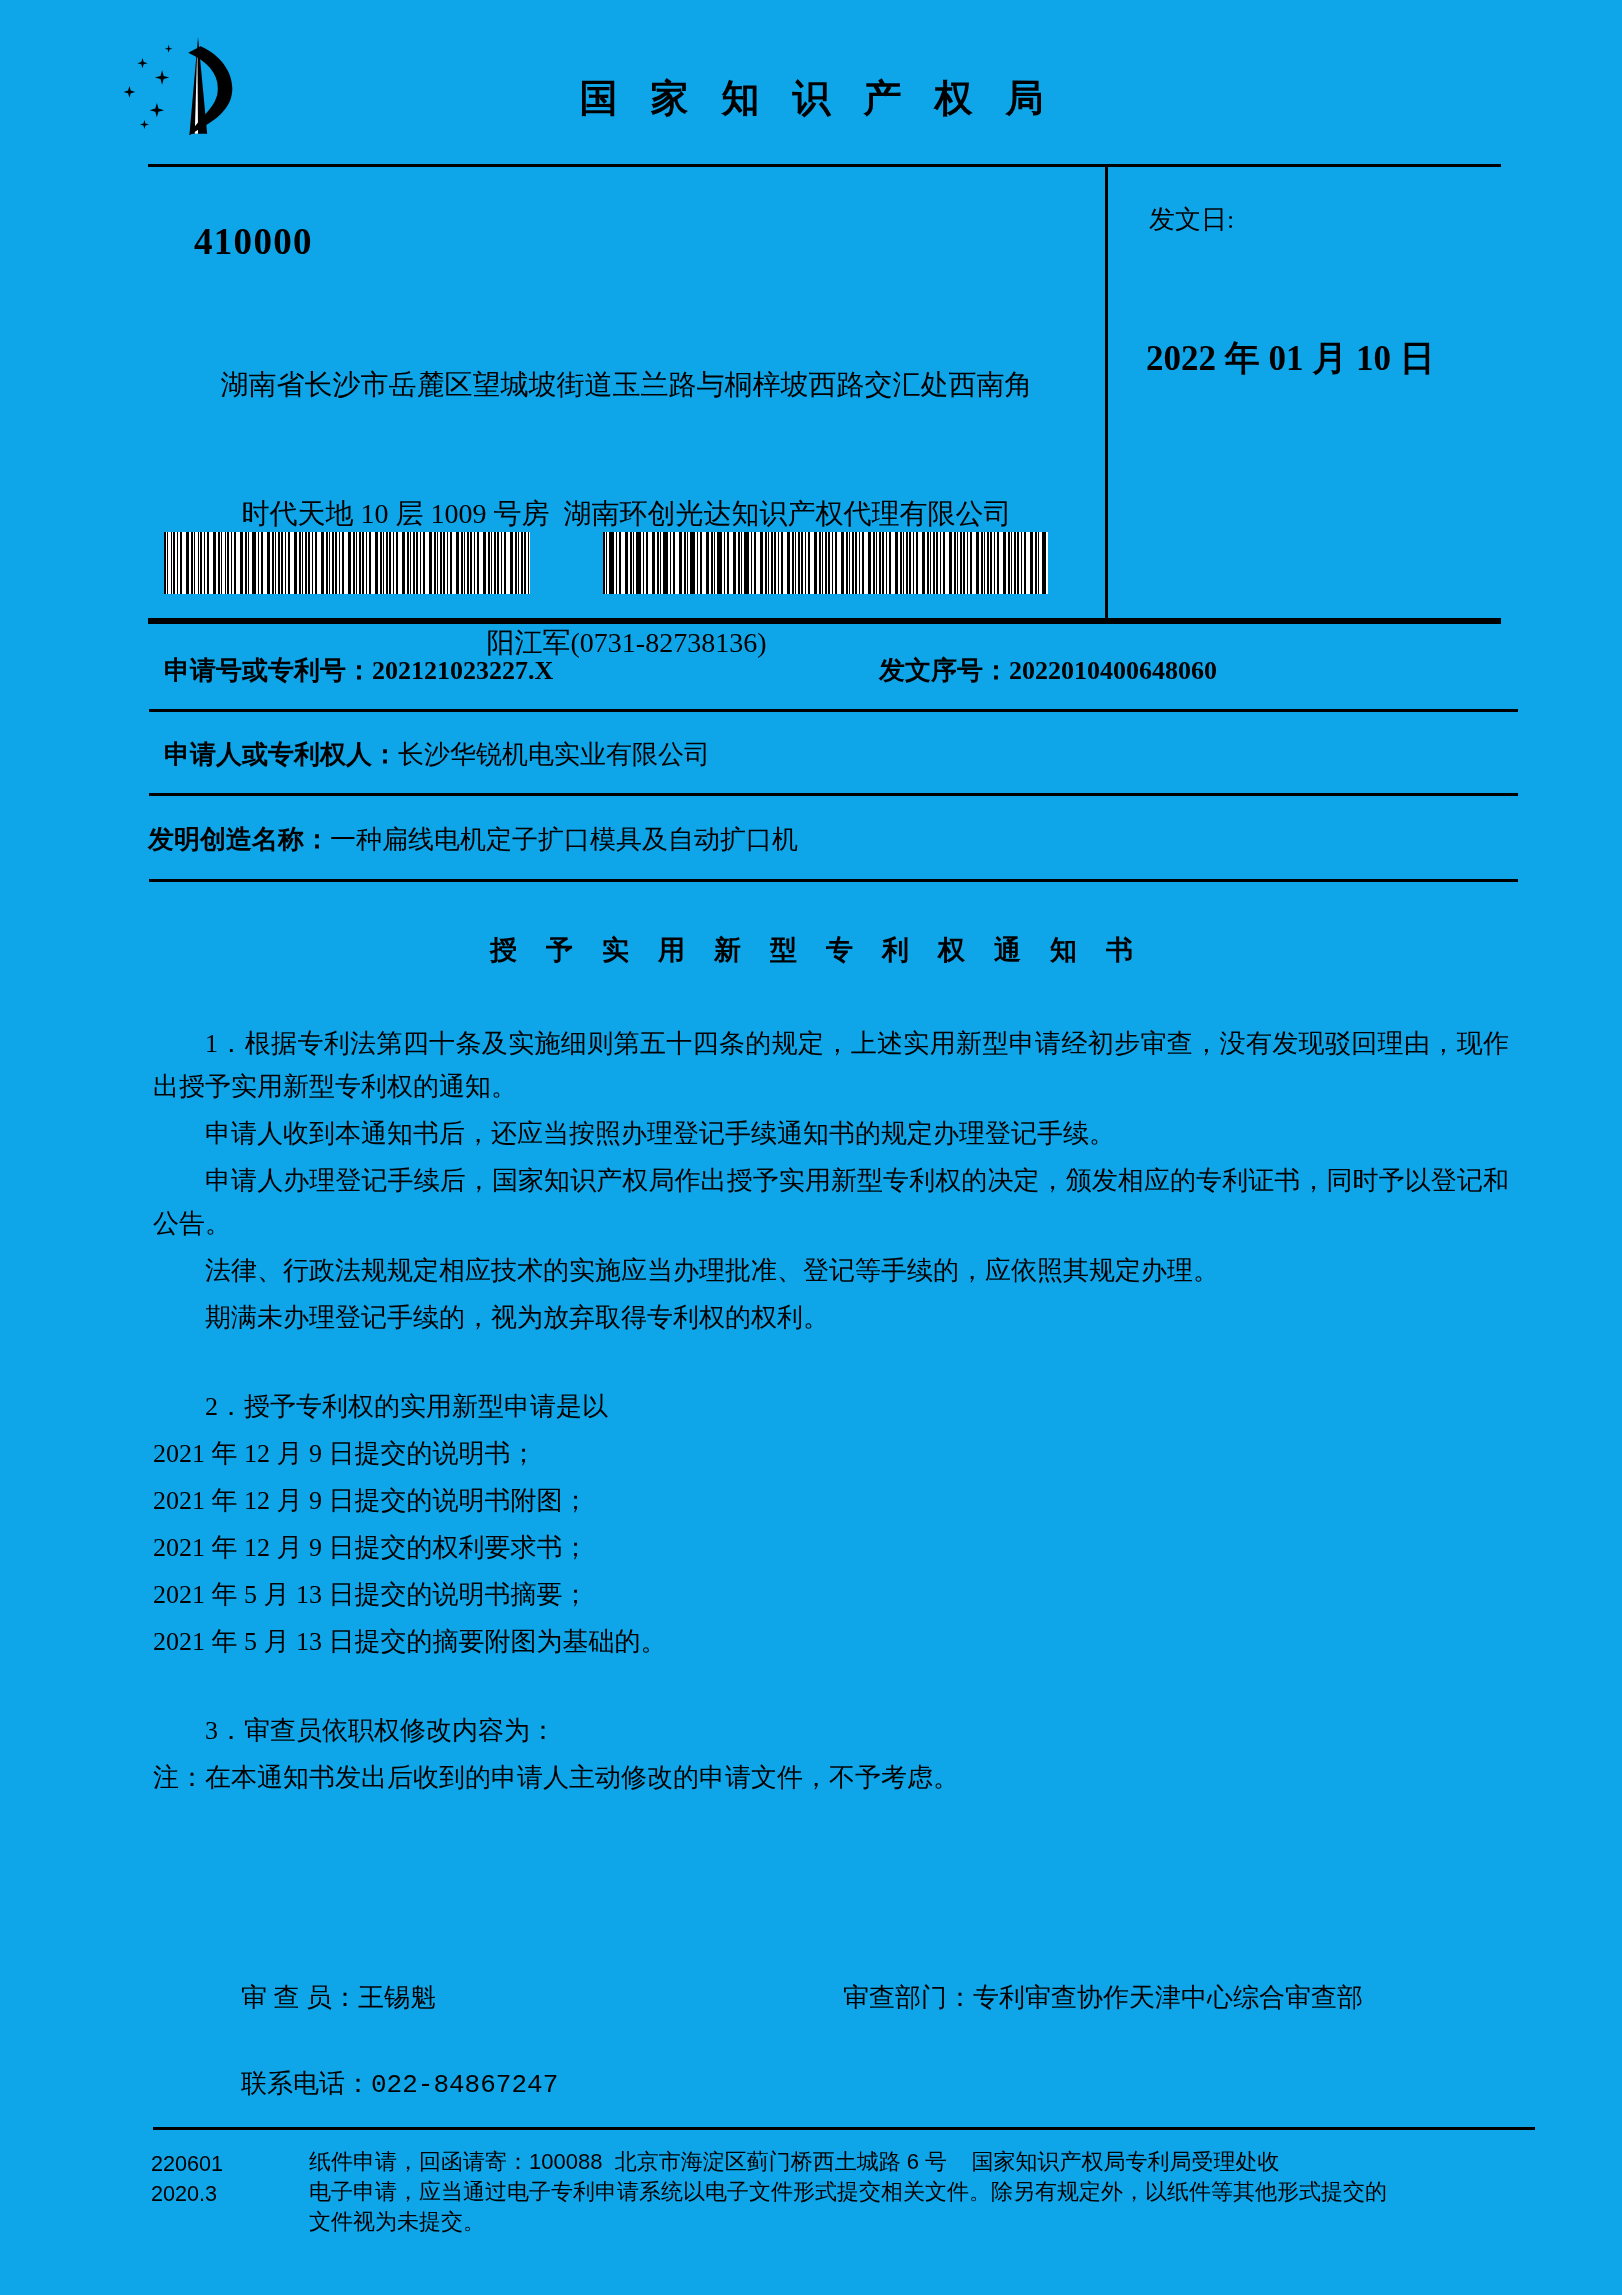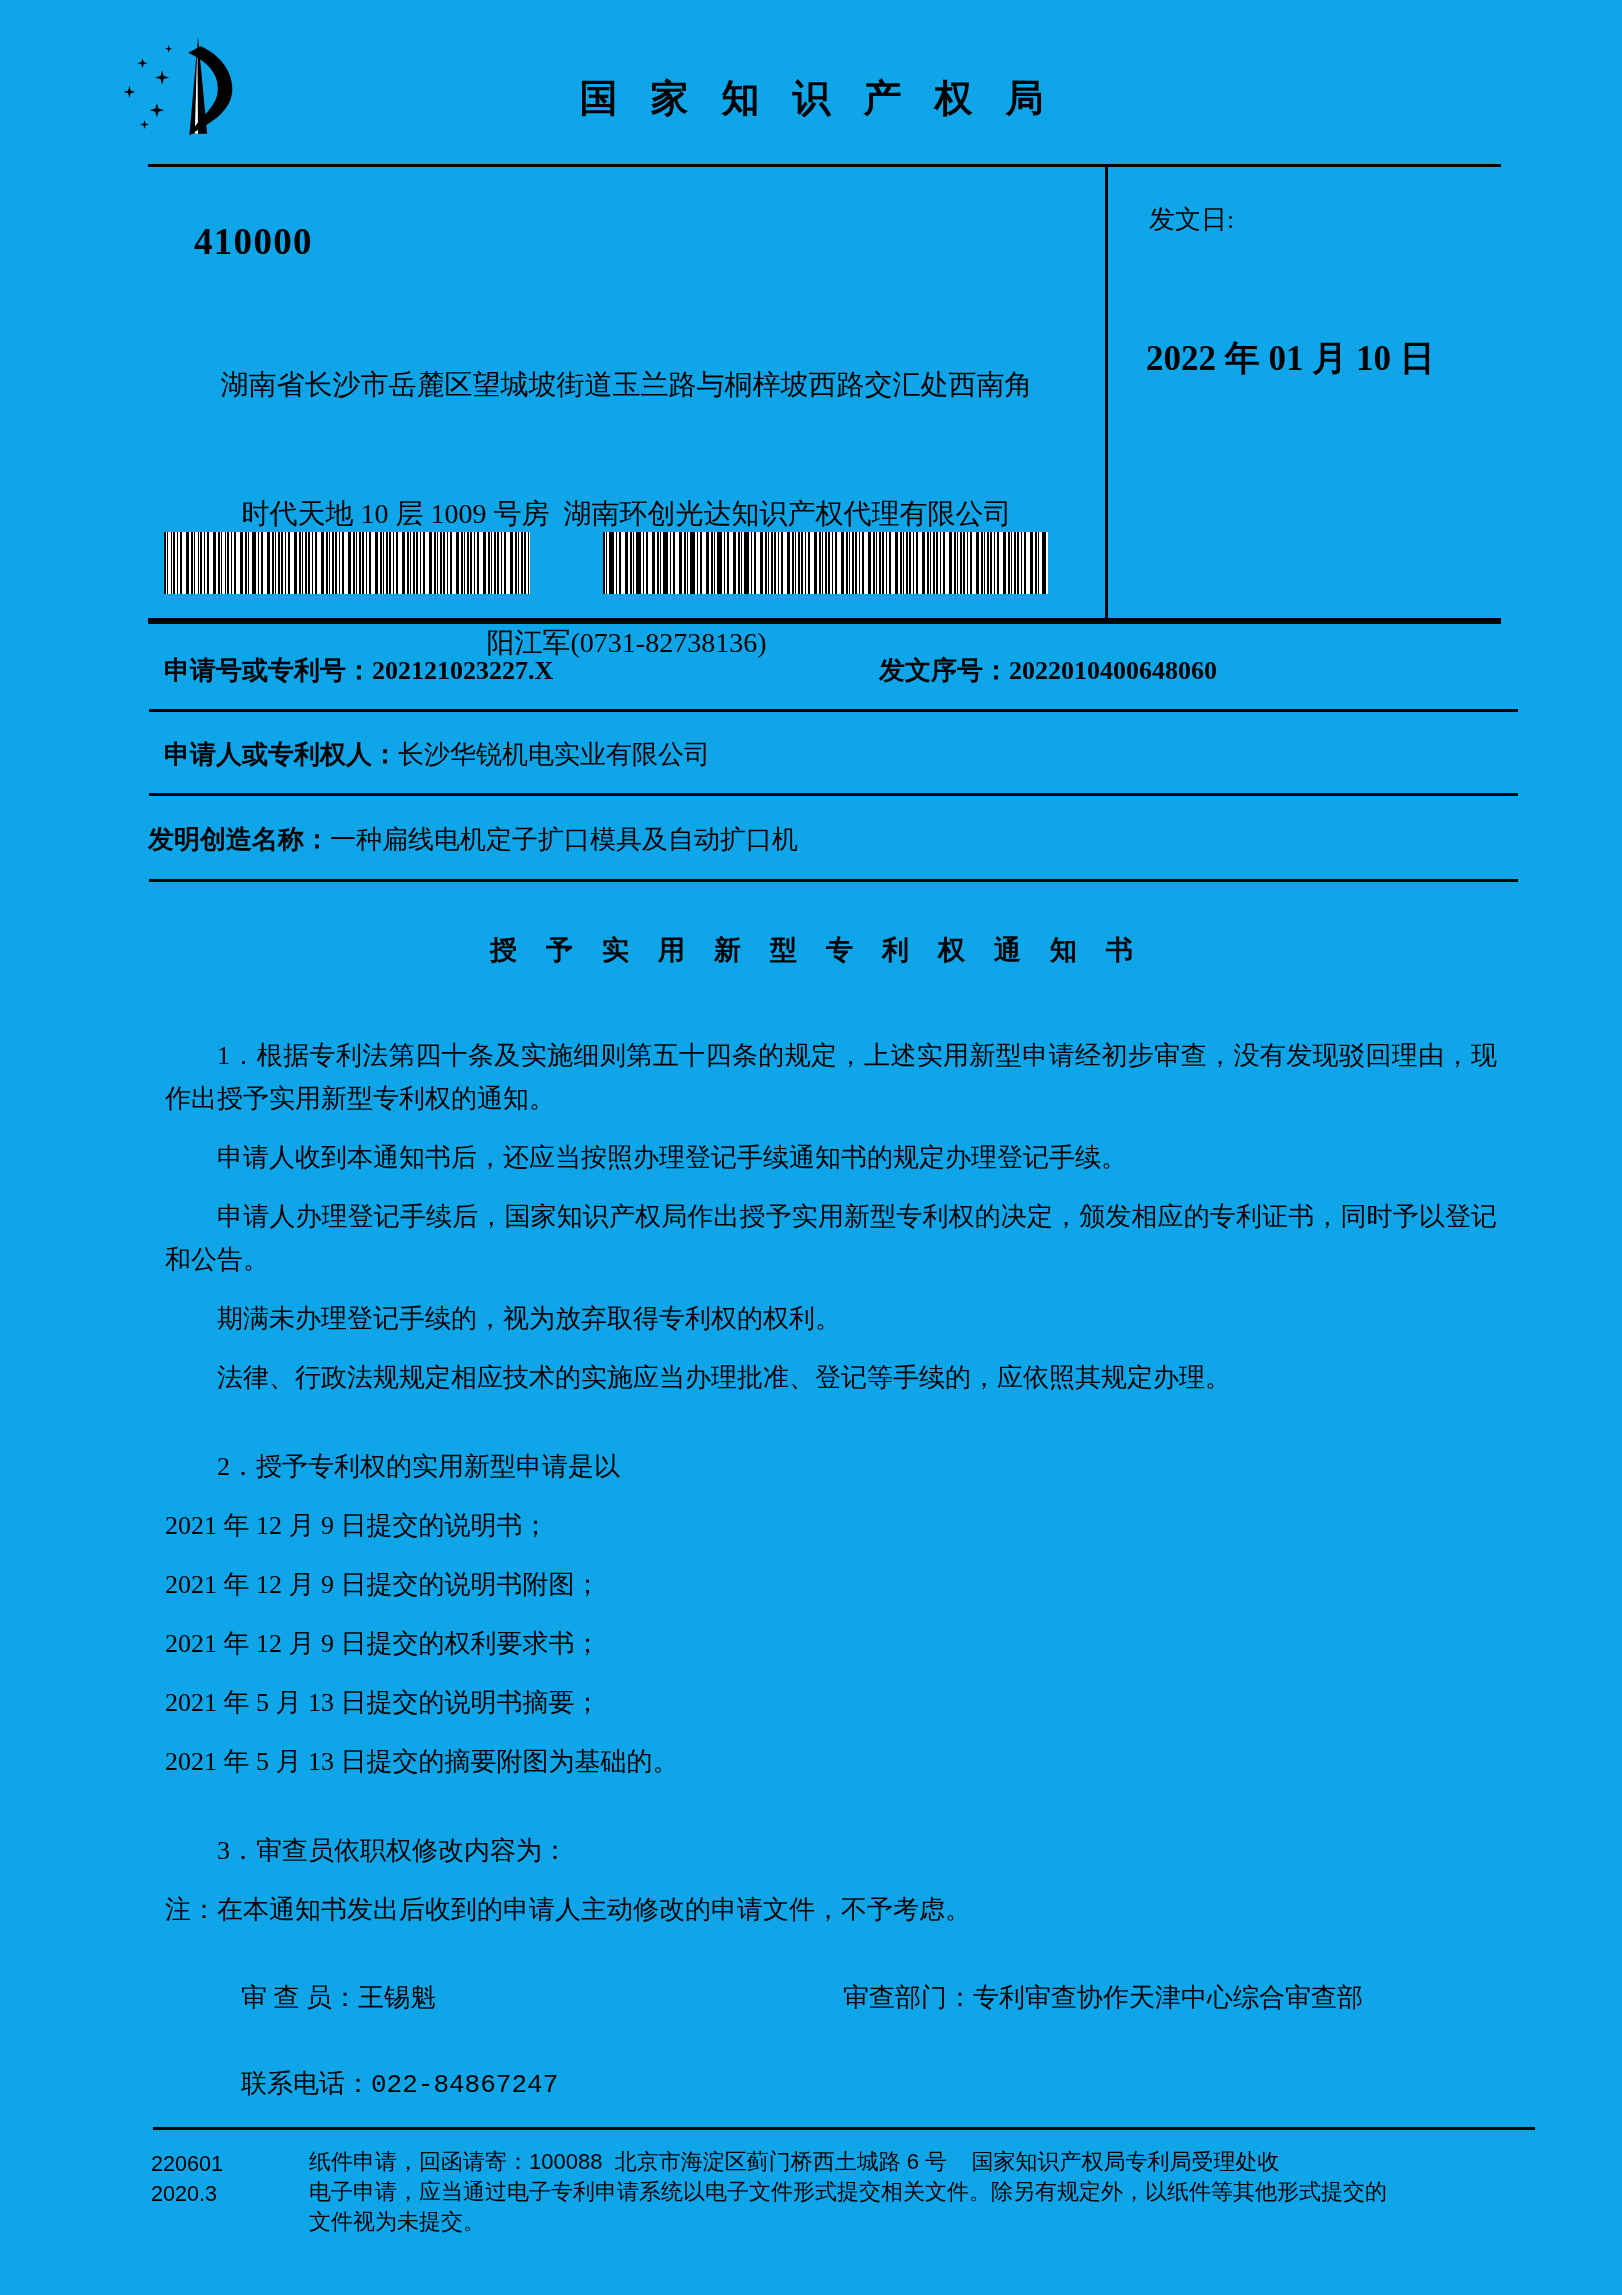--- a/index.html
+++ b/index.html
@@ -59,21 +59,21 @@
   
   .notice-title{
     left:0;right:0;top:932px;
     text-align:center;font-size:27px;font-weight:bold;
     letter-spacing:29px;text-indent:29px;white-space:nowrap;
   }
   .body-text{
     left:149px;top:1018px;width:1364px;
     font-size:26px;line-height:43px;text-align:justify;
   }
-  .body-text p{margin:16px;white-space:pre-wrap;}
+  .body-text p{margin:4px;white-space:pre-wrap;}
   .body-text p.indent{text-indent:2em;}
   .body-text p.gap{margin-top:46px;}
   
   .examiner-line{font-size:26px;white-space:pre-wrap;}
   .exm-left{left:241px;top:1980px;}
   .exm-dept{left:843px;top:1980px;}
   .exm-phone{left:241px;top:2066px;font-family:Liberation Mono, monospace;}
   
   .rule-footer{left:153px;top:2127px;width:1382px;height:2.6px;}
   .footer{font-family:"Liberation Sans","DejaVu Sans",sans-serif;}
@@ -130,22 +130,22 @@
 
   <div class="abs field-row row-3"><span class="lbl">发明创造名称：</span><span>一种扁线电机定子扩口模具及自动扩口机</span></div>
   <div class="abs rule rule-3"></div>
 
   <div class="abs notice-title">授予实用新型专利权通知书</div>
 
   <div class="abs body-text">
     <p class="indent">1．根据专利法第四十条及实施细则第五十四条的规定，上述实用新型申请经初步审查，没有发现驳回理由，现作出授予实用新型专利权的通知。</p>
     <p class="indent">申请人收到本通知书后，还应当按照办理登记手续通知书的规定办理登记手续。</p>
     <p class="indent">申请人办理登记手续后，国家知识产权局作出授予实用新型专利权的决定，颁发相应的专利证书，同时予以登记和公告。</p>
+    <p class="indent">法律、行政法规规定相应技术的实施应当办理批准、登记等手续的，应依照其规定办理。</p>
     <p class="indent">期满未办理登记手续的，视为放弃取得专利权的权利。</p>
-    <p class="indent">法律、行政法规规定相应技术的实施应当办理批准、登记等手续的，应依照其规定办理。</p>
     <p class="indent gap">2．授予专利权的实用新型申请是以</p>
     <p>2021 年 12 月 9 日提交的说明书；</p>
     <p>2021 年 12 月 9 日提交的说明书附图；</p>
     <p>2021 年 12 月 9 日提交的权利要求书；</p>
     <p>2021 年 5 月 13 日提交的说明书摘要；</p>
     <p>2021 年 5 月 13 日提交的摘要附图为基础的。</p>
     <p class="indent gap">3．审查员依职权修改内容为：</p>
     <p>注：在本通知书发出后收到的申请人主动修改的申请文件，不予考虑。</p>
   </div>
 

